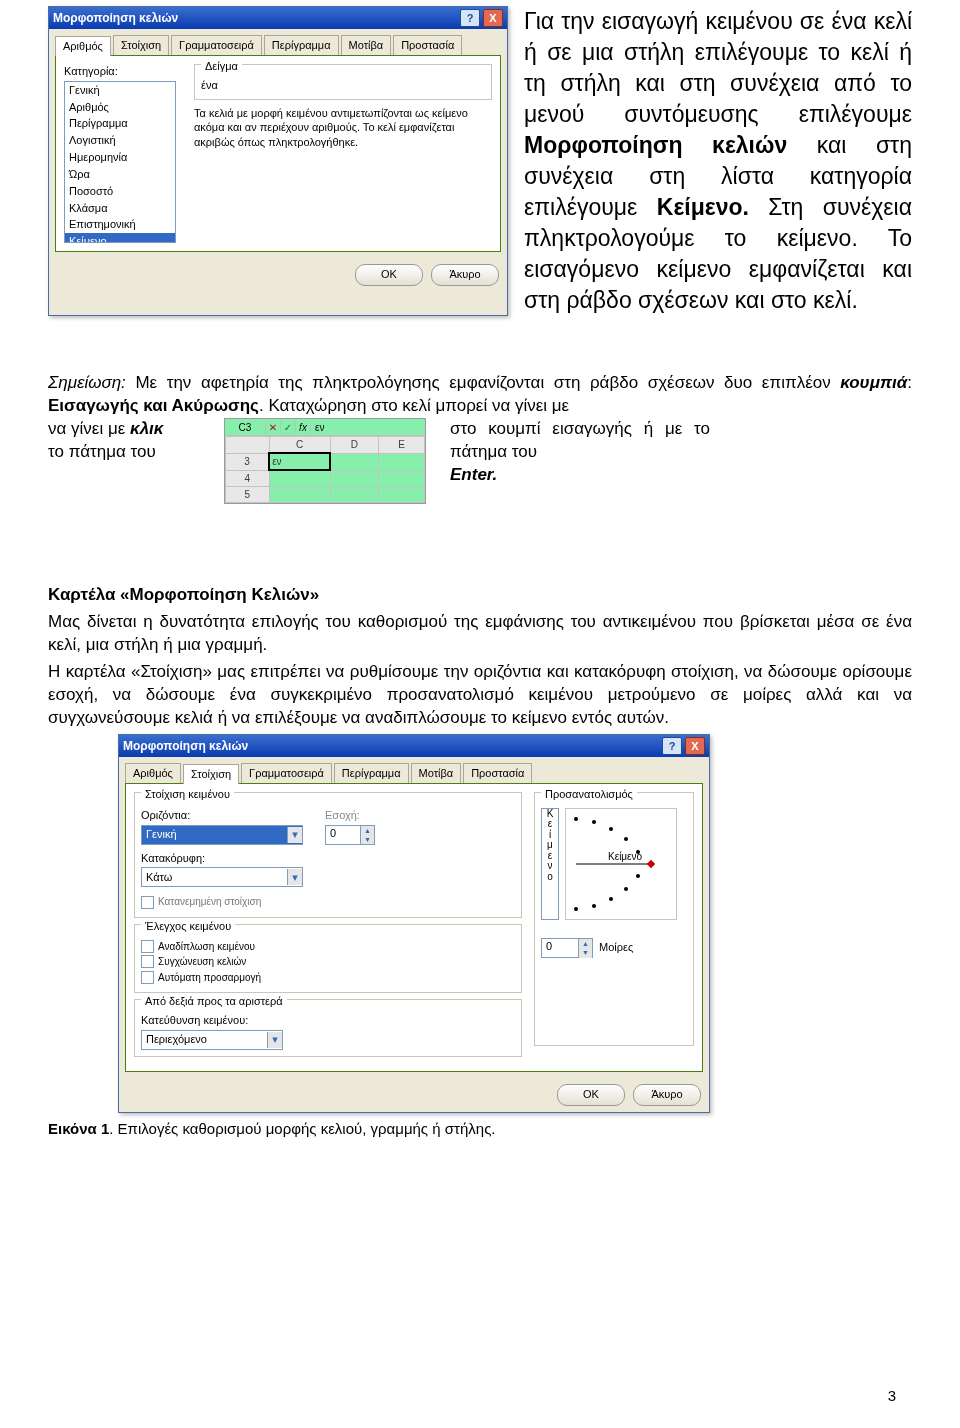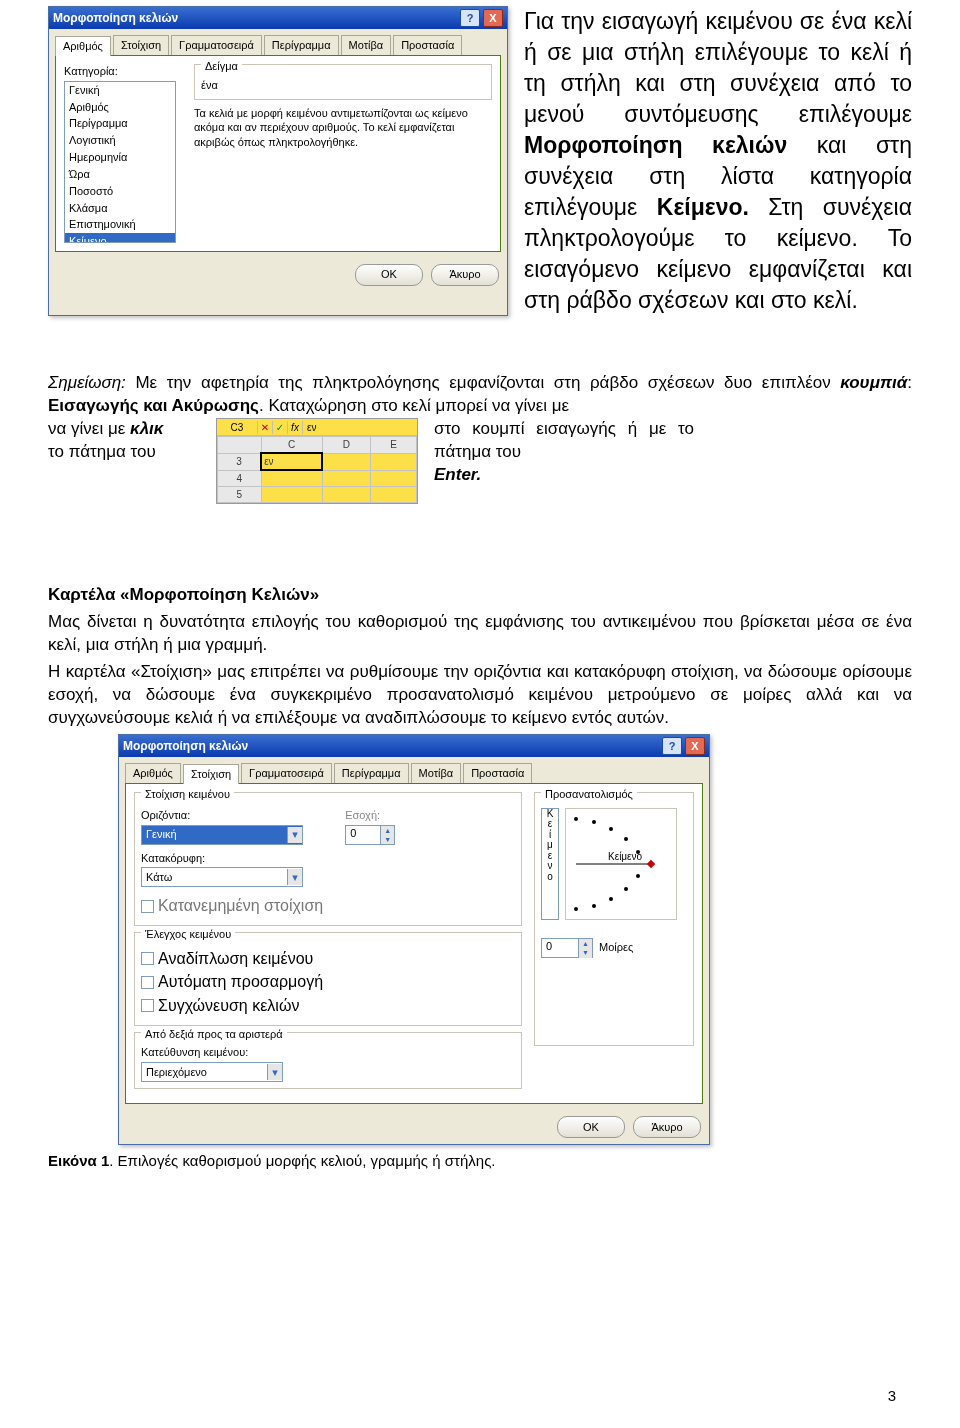--- a/index.html
+++ b/index.html
@@ -103,27 +103,27 @@
   .combo .ar {
     width: 14px; height: 16px; background: #e6e6e6; border-left: 1px solid #7f9db9;
     display: inline-flex; align-items: center; justify-content: center; color: #316ac5;
   }
   .spin {
     display: flex; border: 1px solid #7f9db9; width: 48px; height: 18px; font-size: 11px; background: #fff;
   }
   .spin .v { flex: 1; padding: 0 4px; }
   .spin .arrs { width: 14px; display: flex; flex-direction: column; }
   .spin .arrs span { flex: 1; background: #e6e6e6; border-left: 1px solid #7f9db9; font-size: 7px; display: flex; align-items: center; justify-content: center; color: #316ac5; }
-  .chk { display: flex; align-items: center; gap: 4px; font-size: 16px; margin: 2px 0; color: #777;}
+  .chk { display: flex; align-items: center; gap: 4px; font-size: 10px; margin: 2px 0; color: #777;}
   .chk .box { width: 11px; height: 11px; border: 1px solid #7f9db9; background: #fff; }
   .orient {
     position: relative; width: 140px; height: 120px; border: 1px solid #c9c6b8; font-size: 10px; background: #fff;
   }
   .miniexcel {
-    border: 1px solid #9a9a9a; font-size: 11px; background: #fde047; width: 200px; margin: 0 8px;
+    border: 1px solid #9a9a9a; font-size: 11px; background: #86efac; width: 200px; margin: 0 16px;
   }
   .miniexcel table { border-collapse: collapse; width: 100%; }
   .miniexcel td, .miniexcel th { border: 1px solid #c3c3c3; padding: 0 2px; height: 15px; text-align: center; color: #3b3b3b; font-weight: normal; font-size: 10px; }
   .miniexcel th { background: #e8e8e8; }
   .fx { height: 16px; border-bottom: 1px solid #bfbfbf; display: flex; align-items: center; font-size: 10px; }
   .fx .nb { width: 40px; text-align: center; border-right: 1px solid #bfbfbf; }
   .fx .ic { width: 14px; text-align: center; border-right: 1px solid #bfbfbf; }
   .pagenum { position: absolute; bottom: 22px; right: 64px; font-size: 15px; }
   .notewrap { margin-top: 56px; }
   .caption { margin-top: 6px; font-size: 15px; }
@@ -305,25 +305,25 @@
 
           <div class="fieldset">
             <span class="ftitle">Έλεγχος κειμένου</span>
             <div style="margin-top:-8px;">
               <div class="chk" style="color:#000;">
                   <span class="box"></span>
                   <span>Αναδίπλωση κειμένου</span>
                 </div>
               <div class="chk" style="color:#000;">
                   <span class="box"></span>
-                  <span>Αυτόματη προσαρμογή</span>
+                  <span>Συγχώνευση κελιών</span>
                 </div>
               <div class="chk" style="color:#000;">
                   <span class="box"></span>
-                  <span>Συγχώνευση κελιών</span>
+                  <span>Αυτόματη προσαρμογή</span>
                 </div>
             </div>
           </div>
 
           <div class="fieldset">
             <span class="ftitle">Από δεξιά προς τα αριστερά</span>
             <div style="margin-top:-8px;">
               <span class="lbl">Κατεύθυνση κειμένου:</span>
               <div class="combo" style="width:140px;">
                 <span class="cv">Περιεχόμενο</span>

